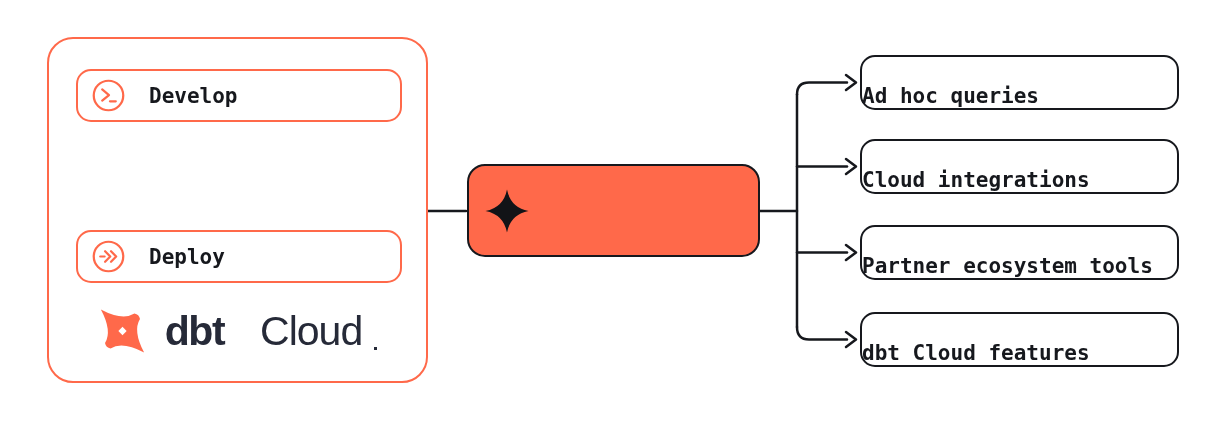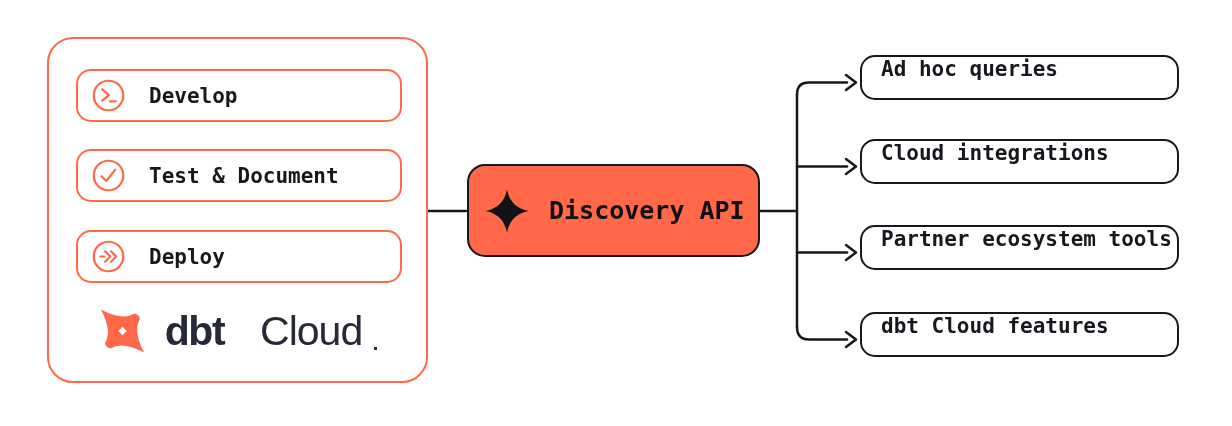--- a/index.html
+++ b/index.html
@@ -39,23 +39,23 @@
   .hub {
     position:absolute; left:467px; top:164px; width:293px; height:93px;
     background:#FF694A; border:2.5px solid #16181D; border-radius:18px; box-sizing:border-box;
     display:flex; align-items:center; padding-left:16px; gap:20px;
   }
   .hub-icon { width:44px; height:44px; flex:0 0 auto; display:block; }
   .hub-label { font-size:25px; font-weight:600; color:#101114; }
 
   
   .consumer {
-    position:absolute; left:860px; width:319px; height:45px;
+    position:absolute; left:860px; width:319px; height:55px;
     border:2.5px solid #16181D; border-radius:15px; background:#ffffff; box-sizing:border-box;
-    display:flex; align-items:flex-start; padding-left:19px;
+    display:flex; align-items:flex-end; 
   }
   .consumer.c0 { top:55px; }
   .consumer.c1 { top:139px; }
   .consumer.c2 { top:225px; }
   .consumer.c3 { top:312px; }
   .consumer-label { font-size:21px; font-weight:600; color:#16181D; }
 </style>
 </head>
 <body>
 
@@ -79,27 +79,20 @@
 
     <div class="stage s0">
       <svg class="stage-icon" viewBox="0 0 34 34" fill="none" stroke="currentColor" stroke-width="2.3" stroke-linecap="round" stroke-linejoin="round">
         <circle cx="17" cy="17" r="15.2"></circle>
         <path d="M10.5 10.8 L17.5 16.6 L10.5 22.2"></path>
         <path d="M18.5 23 H24.5"></path>
       </svg>
       <span class="stage-label">Develop</span>
     </div>
 
-    <div class="stage s1">
-      <svg class="stage-icon" viewBox="0 0 34 34" fill="none" stroke="currentColor" stroke-width="2.3" stroke-linecap="round" stroke-linejoin="round">
-        <circle cx="17" cy="17" r="15.2"></circle>
-        <path d="M10 17.8 L14.8 22.6 L24 11"></path>
-      </svg>
-      <span class="stage-label">Test &amp; Document</span>
-    </div>
 
     <div class="stage s2">
       <svg class="stage-icon" viewBox="0 0 34 34" fill="none" stroke="currentColor" stroke-width="2.3" stroke-linecap="round" stroke-linejoin="round">
         <circle cx="17" cy="17" r="15.2"></circle>
         <path d="M8.5 17 H13"></path>
         <path d="M13.5 11.6 L18.8 17 L13.5 22.4"></path>
         <path d="M19.6 11.6 L24.9 17 L19.6 22.4"></path>
       </svg>
       <span class="stage-label">Deploy</span>
     </div>
@@ -112,21 +105,20 @@
       <span class="logo-text logo-dbt">dbt</span>
       <span class="logo-text logo-cloud">Cloud</span>
       <span class="logo-tm"></span>
     </div>
   </div>
 
   <div class="hub">
     <svg class="hub-icon" viewBox="0 0 44 44">
       <path fill="#121317" d="M22,0.5 Q25.5,18.5 43.5,22 Q25.5,25.5 22,43.5 Q18.5,25.5 0.5,22 Q18.5,18.5 22,0.5 Z"></path>
     </svg>
-    <span class="hub-label">Discovery API</span>
   </div>
 
   <div class="consumer c0">
     <span class="consumer-label">Ad hoc queries</span>
   </div>
   <div class="consumer c1">
     <span class="consumer-label">Cloud integrations</span>
   </div>
   <div class="consumer c2">
     <span class="consumer-label">Partner ecosystem tools</span>

